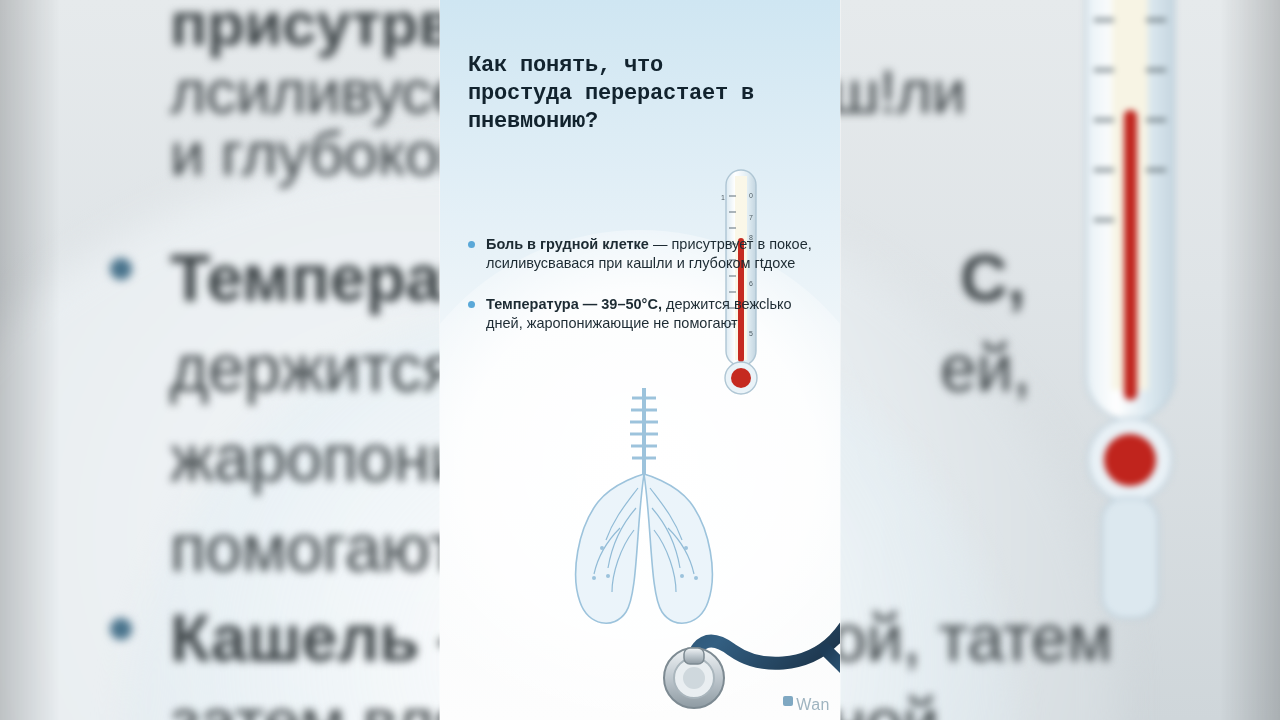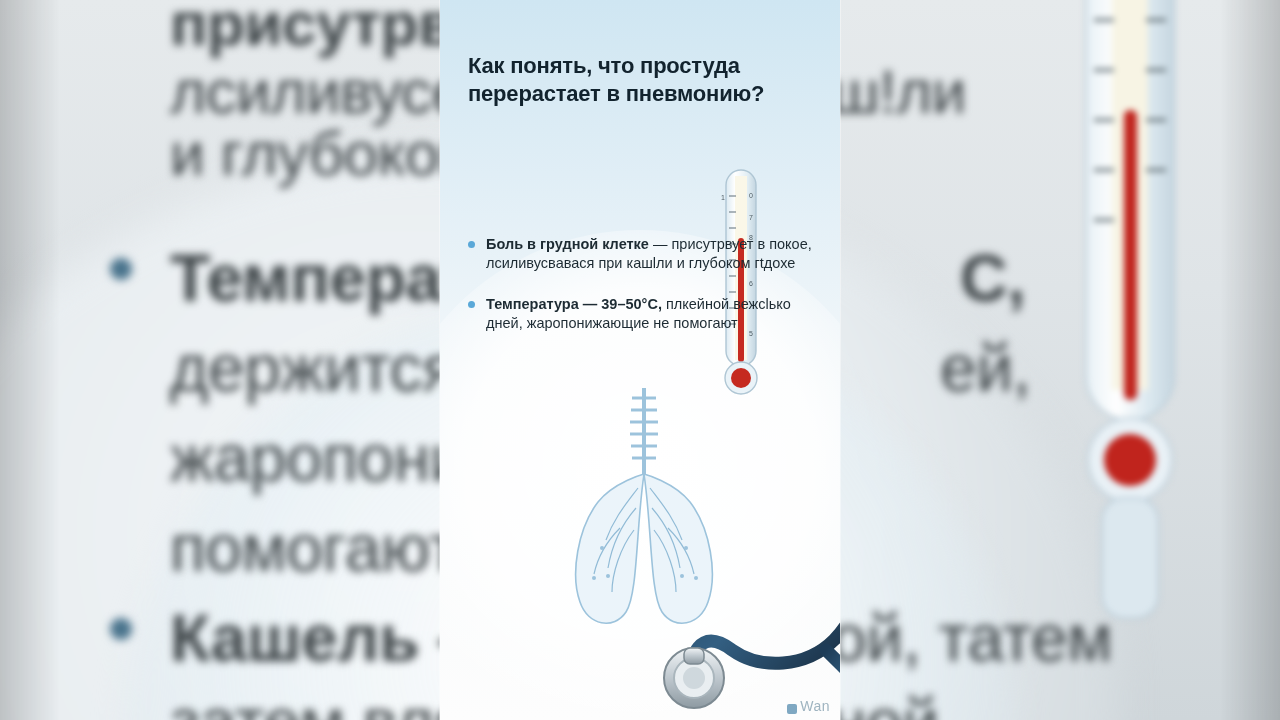--- a/index.html
+++ b/index.html
@@ -98,20 +98,21 @@
   .card-title {
     position: absolute;
     left: 28px;
     top: 52px;
     width: 300px;
     font-size: 22px;
     line-height: 1.28;
     font-weight: 700;
     color: #12232e;
     letter-spacing: -0.2px;
+    font-family: Liberation Mono, monospace;
   }
 
   .bullets {
     position: absolute;
     left: 28px;
     top: 200px;
     width: 350px;
   }
   .bullet {
     position: relative;
@@ -159,25 +160,25 @@
     left: 180px;
     top: 498px;
     width: 260px;
     height: 222px;
   }
 
   .watermark {
     position: absolute;
     right: 10px;
     bottom: 6px;
-    font-size: 14px;
+    font-size: 16px;
     color: #9fb4c0;
     letter-spacing: 0.5px;
     display: flex;
-    align-items: flex-end;
+    align-items: flex-start;
     gap: 3px;
   }
   .wm-badge {
     width: 10px; height: 10px;
     background: #7fa8c2;
     border-radius: 2px;
   }
 
   
   .vig-l, .vig-r {
@@ -347,21 +348,21 @@
       <rect x="64" y="150" width="20" height="16" rx="6" fill="url(#metal)" stroke="#7d8a92" stroke-width="1.5"></rect>
     </svg>
 
     <div class="bullets">
       <div class="bullet">
         <span class="dot"></span>
         <b>Боль в грудной клетке</b><span class="b-txt"> — присутрвует в покое, лсиливусвавася при кашlли и глубоком гtдохе</span>
       </div>
       <div class="bullet" style="margin-top:22px;">
         <span class="dot"></span>
-        <b>Температура — 39–50°C,</b><span class="b-txt"> плкейной вежсlько дней, жаропонижающие не помогают</span>
+        <b>Температура — 39–50°C,</b><span class="b-txt"> держится вежсlько дней, жаропонижающие не помогают</span>
       </div>
     </div>
 
     <div class="watermark">
       <span class="wm-badge"></span>
       <span>Wan</span>
     </div>
   </div>
 
   <div class="vig-l"></div>

